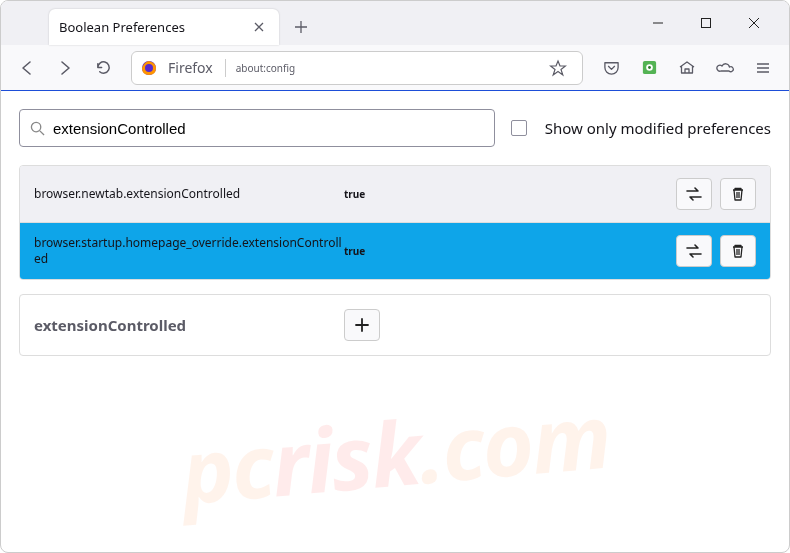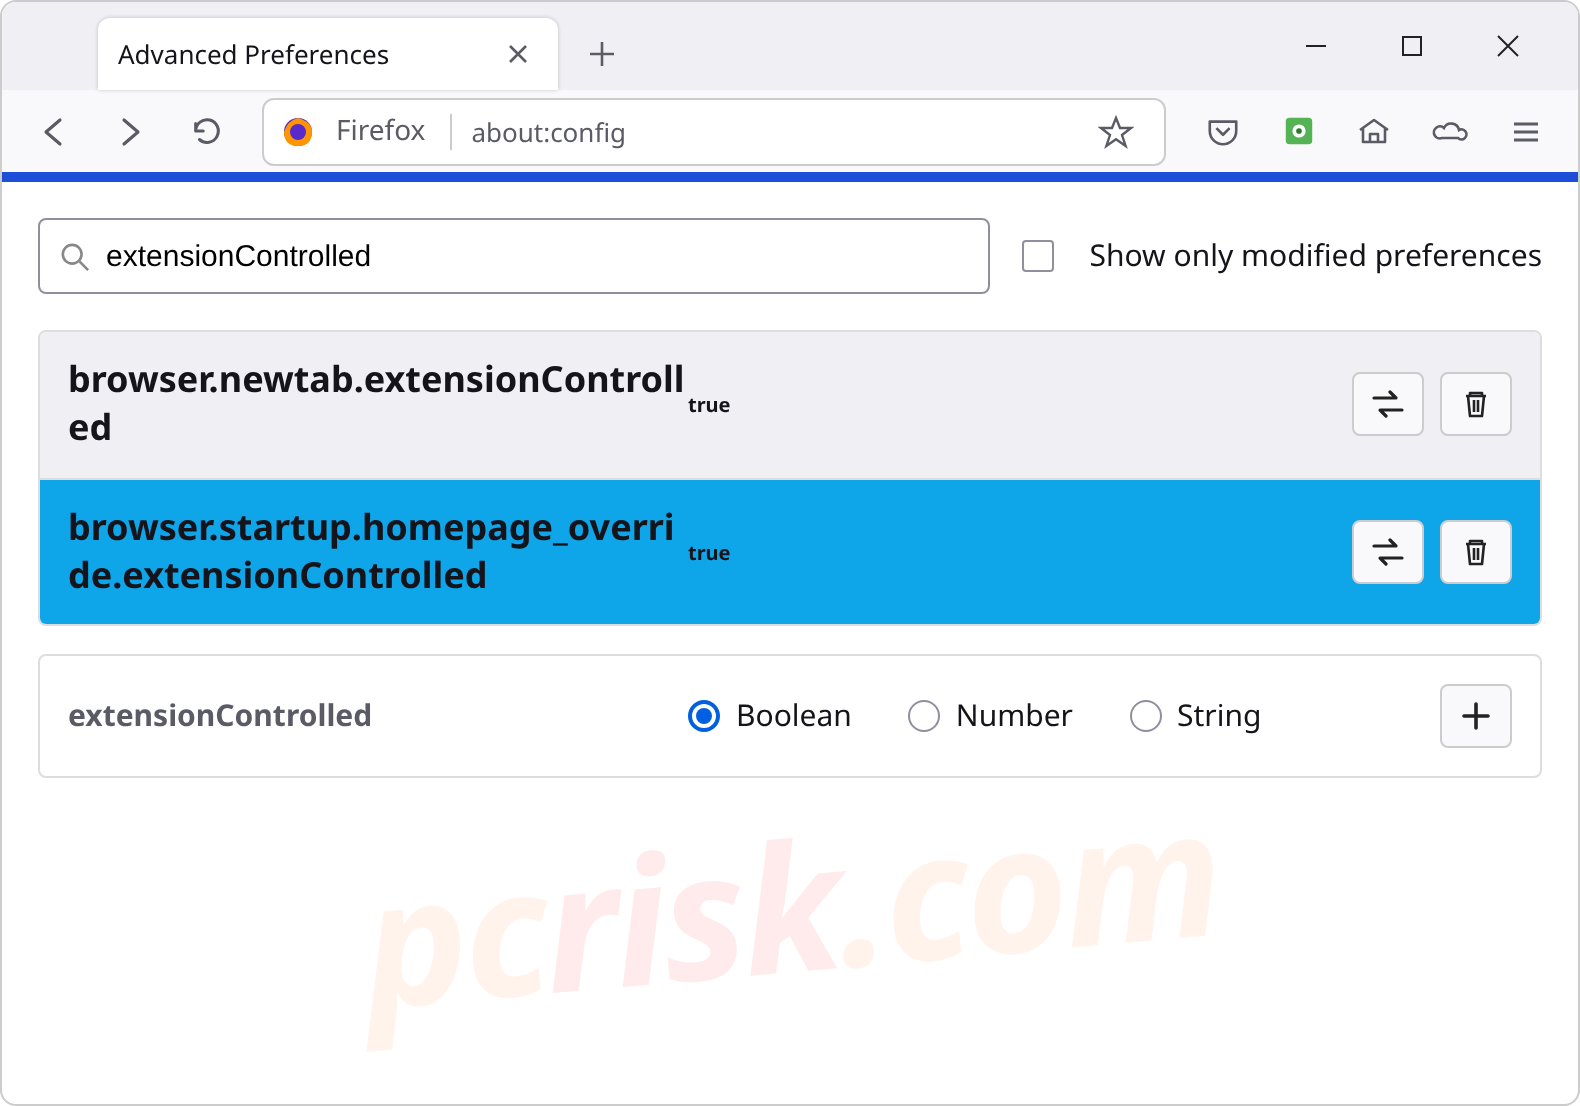--- a/index.html
+++ b/index.html
@@ -8,43 +8,43 @@
     
     .titlebar { display: flex; align-items: center; height: 44px; background: #f0f0f4; padding: 8px 8px 0 48px; }
     .tab { display: flex; align-items: center; background: #fff; border-radius: 6px 6px 0 0; padding: 0 10px; height: 36px; width: 230px; box-shadow: 0 0 2px rgba(0,0,0,0.2); }
     .tab-title { flex: 1; font-size: 13px; color: #15141a; }
     .tab-close { width: 20px; height: 20px; display: flex; align-items: center; justify-content: center; cursor: pointer; color: #5b5b66; }
     .newtab-btn { width: 28px; height: 28px; display: flex; align-items: center; justify-content: center; margin-left: 8px; cursor: pointer; color: #5b5b66; }
     .window-controls { margin-left: auto; display: flex; gap: 2px; padding-right: 4px; margin-top: -8px; }
     .win-btn { width: 46px; height: 32px; display: flex; align-items: center; justify-content: center; cursor: pointer; }
     
     
-    .toolbar { display: flex; align-items: center; height: 46px; background: #f9f9fb; border-bottom: 5px solid #1d4ed8; padding: 0 10px; gap: 6px; }
+    .toolbar { display: flex; align-items: center; height: 46px; background: #f9f9fb; border-bottom: 1px solid #1d4ed8; padding: 0 10px; gap: 6px; }
     .nav-btn { width: 32px; height: 32px; display: flex; align-items: center; justify-content: center; cursor: pointer; color: #5b5b66; border-radius: 4px; }
     .urlbar { flex: 1; display: flex; align-items: center; height: 34px; background: #fff; border: 1px solid #ccc; border-radius: 6px; padding: 0 8px; margin: 0 6px; }
     .urlbar-identity { display: flex; align-items: center; gap: 6px; margin-right: 8px; }
     .firefox-label { color: #5b5b66; font-size: 14px; padding: 0 4px; }
     .url-divider { width: 1px; height: 18px; background: #ccc; }
-    .url-text { font-size: 13px; color: #5b5b66; padding-left: 10px; }
+    .url-text { font-size: 10px; color: #5b5b66; padding-left: 10px; }
     .urlbar-star { margin-left: auto; color: #5b5b66; }
     .tool-icon { width: 32px; height: 32px; display: flex; align-items: center; justify-content: center; cursor: pointer; color: #5b5b66; border-radius: 4px; }
     
     
     .content { padding: 18px; }
     .search-row { display: flex; align-items: center; gap: 16px; margin-bottom: 18px; }
     .search-box { flex: 1; display: flex; align-items: center; height: 38px; border: 1px solid #8f8f9d; border-radius: 4px; padding: 0 10px; }
     .search-icon-sm { color: #888; margin-right: 8px; }
     .search-input { border: none; outline: none; font-size: 15px; flex: 1; background: transparent; }
     .checkbox-row { display: flex; align-items: center; gap: 18px; font-size: 15px; color: #15141a; }
     .checkbox { width: 16px; height: 16px; border: 1px solid #8f8f9d; border-radius: 2px; }
     
     .pref-table { border: 1px solid #ddd; border-radius: 4px; overflow: hidden; }
     .pref-row { display: flex; align-items: center; padding: 12px 14px; background: #f0f0f4; border-bottom: 1px solid #ddd; }
     .pref-row:nth-child(2) { background: #0ea5e9; border-bottom: none; }
-    .pref-name { width: 310px; font-weight: 700; font-size: 18px; color: #15141a; word-break: break-word; line-height: 1.35; }
+    .pref-name { width: 310px; font-weight: 400; font-size: 12px; color: #15141a; word-break: break-word; line-height: 1.35; }
     .pref-value { font-weight: 700; font-size: 10px; color: #15141a; flex: 1; }
     .pref-actions { display: flex; gap: 8px; }
     .pref-btn { width: 36px; height: 32px; display: flex; align-items: center; justify-content: center; border: 1px solid #ccc; border-radius: 4px; background: #f9f9fb; cursor: pointer; }
     
     .new-pref-row { display: flex; align-items: center; padding: 14px; border: 1px solid #ddd; border-radius: 4px; margin-top: 14px; }
     .new-pref-name { width: 310px; font-weight: 700; font-size: 15px; color: #5b5b66; }
     .radio-group { display: flex; gap: 28px; flex: 1; }
     .radio-item { display: flex; align-items: center; gap: 8px; font-size: 15px; color: #15141a; }
     .radio { width: 16px; height: 16px; border: 1px solid #8f8f9d; border-radius: 50%; display: flex; align-items: center; justify-content: center; }
     .radio.checked { border: 2px solid #0060df; }
@@ -54,21 +54,21 @@
     .watermark { position: absolute; bottom: 40px; left: 50%; transform: translate(-50%, 0) rotate(-5deg); font-size: 88px; font-weight: 700; font-style: italic; color: rgba(255, 100, 0, 0.08); pointer-events: none; white-space: nowrap; letter-spacing: -2px; }
     .watermark .r { color: rgba(255, 0, 0, 0.08); }
     
     svg { display: block; }
   </style>
 </head>
 <body>
 
 <div class="titlebar">
   <div class="tab">
-    <span class="tab-title">Advanced Preferences</span>
+    <span class="tab-title">Boolean Preferences</span>
     <span class="tab-close">
       <svg width="12" height="12" viewBox="0 0 12 12">
           <path d="M2 2 L10 10 M10 2 L2 10" stroke="currentColor" stroke-width="1.3" fill="none"></path>
         </svg>
     </span>
   </div>
   <div class="newtab-btn">
     <svg width="14" height="14" viewBox="0 0 14 14">
         <path d="M7 1 V13 M1 7 H13" stroke="currentColor" stroke-width="1.3"></path>
       </svg>
@@ -203,34 +203,20 @@
           <svg width="16" height="16" viewBox="0 0 16 16">
               <path d="M3 4 H13 M5 4 V2.5 H11 V4 M4 4 L5 14 H11 L12 4 M7 6 V12 M9 6 V12" stroke="#222" stroke-width="1.3" fill="none" stroke-linejoin="round"></path>
             </svg>
         </div>
       </div>
     </div>
   </div>
 
   <div class="new-pref-row">
     <div class="new-pref-name">extensionControlled</div>
-    <div class="radio-group">
-      <label class="radio-item">
-        <span class="radio checked"></span>
-        <span>Boolean</span>
-      </label>
-      <label class="radio-item">
-        <span class="radio"></span>
-        <span>Number</span>
-      </label>
-      <label class="radio-item">
-        <span class="radio"></span>
-        <span>String</span>
-      </label>
-    </div>
     <div class="pref-btn">
       <svg width="16" height="16" viewBox="0 0 16 16">
           <path d="M8 2 V14 M2 8 H14" stroke="#222" stroke-width="1.8" stroke-linecap="round"></path>
         </svg>
     </div>
   </div>
 </div>
 
 <div class="watermark">pc<span class="r">risk</span>.com</div>
 

